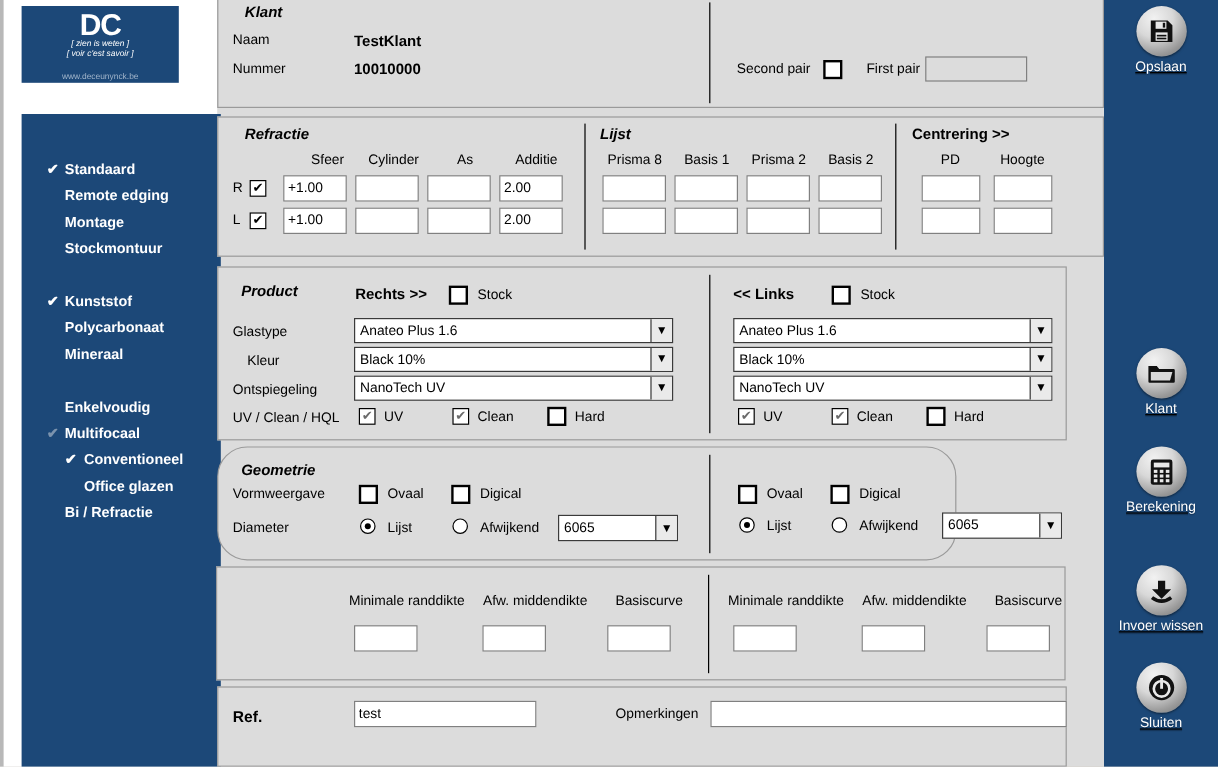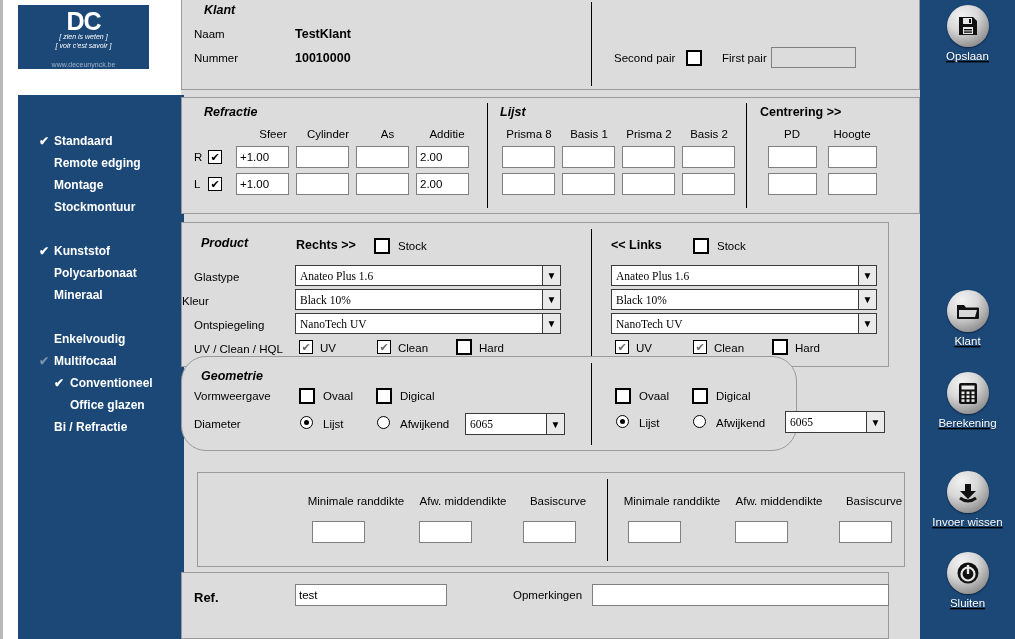--- a/index.html
+++ b/index.html
@@ -142,21 +142,20 @@
   }
   .rb .dot { width: 5px; height: 5px; border-radius: 50%; background: #000; }
 
   .sel {
     position: absolute;
     background: #ffffff;
     border: 1px solid #3a3a3a;
     display: flex; align-items: center;
     font-size: 11.5px; color: #000;
     cursor: pointer;
-    font-family: Liberation Serif, serif;
   }
   .sel .sel-text { flex: 1; padding-left: 4px; overflow: hidden; white-space: nowrap; }
   .sel .sel-arrow {
     width: 18px; height: 100%;
     background: #eaeaea;
     border-left: 1px solid #3a3a3a;
     display: flex; align-items: center; justify-content: center;
     font-size: 12px; font-weight: bold; color: #000;
   }
   .sel .sel-arrow::after { content: "\25BC"; font-size: 10px; }
@@ -330,21 +329,21 @@
     <input class="tf" style="left: 586px; top: 48px; width: 49px; height: 22px;" value="">
     <input class="tf" style="left: 646px; top: 48px; width: 49px; height: 22px;" value="">
     <input class="tf" style="left: 586px; top: 75px; width: 49px; height: 22px;" value="">
     <input class="tf" style="left: 646px; top: 75px; width: 49px; height: 22px;" value="">
   </div>
 
   <div class="panel" style="left:181px; top:222px; width:708px; height:145px;">
     <div class="panel-title" style="left:19px; top:13px;">Product</div>
 
     <div class="lbl" style="left:12px; top:48px;">Glastype</div>
-    <div class="lbl" style="left:0; top:72px;">Kleur</div>
+    <div class="lbl" style="left:24px; top:72px;">Kleur</div>
     <div class="lbl" style="left:12px; top:96px;">Ontspiegeling</div>
     <div class="lbl" style="left:12px; top:120px;">UV / Clean / HQL</div>
 
     <div class="hdr-link" style="left:114px; top:15px;">Rechts &gt;&gt;</div>
     <div class="cb empty-thick" style="left:192px; top:15px;"></div>
     <div class="lbl" style="left:216px; top:17px;">Stock</div>
 
     <div class="sel" style="left:113px; top:42px; width:266px; height:21px;">
       <span class="sel-text">Anateo Plus 1.6</span>
       <span class="sel-arrow"></span>
@@ -393,21 +392,21 @@
       </div>
     <div class="lbl" style="left:454px; top:119px;">UV</div>
     <div class="cb" style="left:511px; top:117px;">
         <span class="mark dim">✔</span>
       </div>
     <div class="lbl" style="left:532px; top:119px;">Clean</div>
     <div class="cb empty-thick" style="left:590px; top:116px;"></div>
     <div class="lbl" style="left:613px; top:119px;">Hard</div>
   </div>
 
-  <div class="panel" style="left:181px; top:356px; width:616px; height:95px;border-radius:25px;">
+  <div class="panel" style="left:181px; top:372px; width:616px; height:95px;border-radius:25px;">
     <div class="panel-title" style="left:19px; top:12px;">Geometrie</div>
 
     <div class="lbl" style="left:12px; top:33px;">Vormweergave</div>
     <div class="lbl" style="left:12px; top:61px;">Diameter</div>
 
     <div class="cb empty-thick" style="left:117px; top:31px;"></div>
     <div class="lbl" style="left:141px; top:33px;">Ovaal</div>
     <div class="cb empty-thick" style="left:194px; top:31px;"></div>
     <div class="lbl" style="left:218px; top:33px;">Digical</div>
 
@@ -436,21 +435,21 @@
     <div class="lbl" style="left:457px; top:60px;">Lijst</div>
     <div class="rb" style="left:511px; top:58px;"></div>
     <div class="lbl" style="left:534px; top:60px;">Afwijkend</div>
 
     <div class="sel" style="left:603px; top:54px; width:100px; height:22px;">
       <span class="sel-text">6065</span>
       <span class="sel-arrow"></span>
     </div>
   </div>
 
-  <div class="panel" style="left:197px; top:472px; width:708px; height:95px;">
+  <div class="panel" style="left:180px; top:472px; width:708px; height:95px;">
 
     <div class="lbl" style="left:98px; top:22px; width:120px; text-align:center;">Minimale randdikte</div>
     <div class="lbl" style="left:206px; top:22px; width:118px; text-align:center;">Afw. middendikte</div>
     <div class="lbl" style="left:310px; top:22px; width:100px; text-align:center;">Basiscurve</div>
 
     <input class="tf" style="left: 114px; top: 48px; width: 53px; height: 22px;" value="">
     <input class="tf" style="left: 221px; top: 48px; width: 53px; height: 22px;" value="">
     <input class="tf" style="left: 325px; top: 48px; width: 53px; height: 22px;" value="">
 
     <div class="vdiv" style="left:409px; top:6px; height:82px;"></div>

